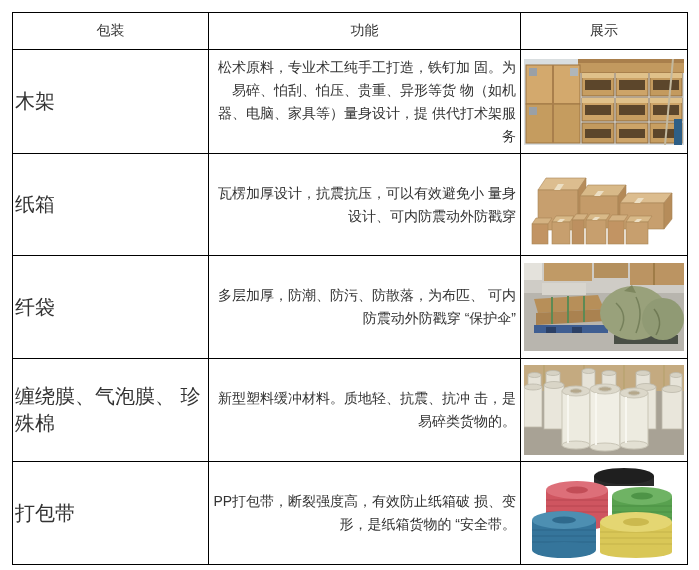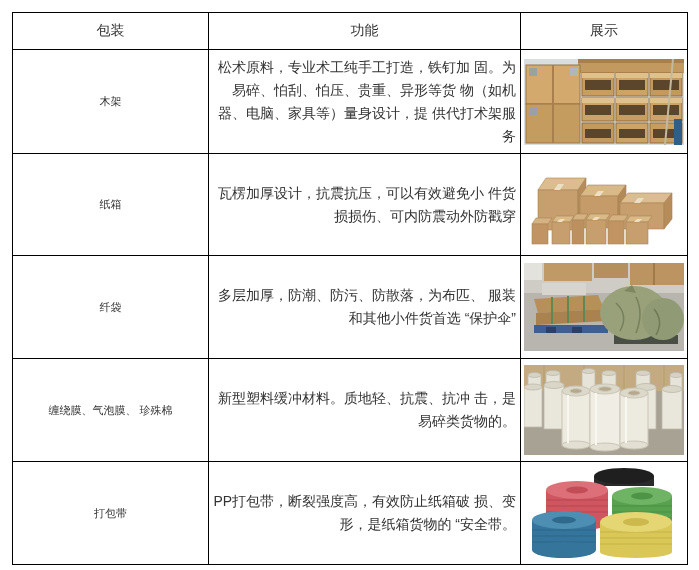--- a/index.html
+++ b/index.html
@@ -16,22 +16,22 @@
     width: 675px;
     border-collapse: collapse;
     table-layout: fixed;
   }
   .pack-table th, .pack-table td { border: 1px solid #000000; }
   .pack-table th {
     font-weight: normal; font-size: 14px; text-align: center;
     height: 31px; padding: 9px;
   }
   td.pack-cell {
-    text-align: center; vertical-align: middle;
-    font-size: 11px; padding: 2px;
+    vertical-align: middle;
+    font-size: 20px; padding: 2px;
   }
   td.func-cell {
     text-align: right; vertical-align: middle;
     font-size: 14px; line-height: 23px;
     padding: 2px 4px 2px 3px;
   }
   td.show-cell { padding: 0; text-align: center; vertical-align: middle; }
   .photo { display: block; margin: 0 auto; }
 </style>
 </head>
@@ -96,21 +96,21 @@
             <rect x="126" y="39" width="32" height="5"></rect>
           </g>
           <line x1="149" y1="0" x2="141" y2="86" stroke="#c3b99f" stroke-width="2"></line>
           <rect x="150" y="60" width="8" height="26" fill="#2e5f86"></rect>
         </svg>
       </td>
     </tr>
 
     <tr style="height:102px">
       <td class="pack-cell">纸箱</td>
-      <td class="func-cell">瓦楞加厚设计，抗震抗压，可以有效避免小 件货损损伤、可内防震动外防戳穿</td>
+      <td class="func-cell">瓦楞加厚设计，抗震抗压，可以有效避免小 量身设计、可内防震动外防戳穿</td>
       <td class="show-cell">
         <svg class="photo" width="160" height="90" viewBox="0 0 160 90">
           <rect width="160" height="90" fill="#ffffff"></rect>
           <g stroke="#a98556" stroke-width="0.6">
             <polygon points="14,30 22,18 62,18 54,30" fill="#dcbd8f"></polygon>
             <rect x="14" y="30" width="40" height="40" fill="#c79f6e"></rect>
             <polygon points="54,30 62,18 62,58 54,70" fill="#b68c5a"></polygon>
             <polygon points="56,36 64,25 102,25 94,36" fill="#d8b988"></polygon>
             <rect x="56" y="36" width="38" height="32" fill="#c49b69"></rect>
             <polygon points="94,36 102,25 102,56 94,68" fill="#b38957"></polygon>
@@ -137,21 +137,21 @@
           </g>
           <polygon points="36,59 41,59 38,62 33,62" fill="#ecdfc4"></polygon>
           <polygon points="71,57 76,57 73,60 68,60" fill="#ecdfc4"></polygon>
           <polygon points="113,59 118,59 115,62 110,62" fill="#ecdfc4"></polygon>
         </svg>
       </td>
     </tr>
 
     <tr style="height:103px">
       <td class="pack-cell">纤袋</td>
-      <td class="func-cell">多层加厚，防潮、防污、防散落，为布匹、 服装和其他小件货首选 “保护伞”</td>
+      <td class="func-cell">多层加厚，防潮、防污、防散落，为布匹、 可内防震动外防戳穿 “保护伞”</td>
       <td class="show-cell">
         <svg class="photo" width="160" height="88" viewBox="0 0 160 88">
           <rect width="160" height="88" fill="#b8b5ae"></rect>
           <rect width="160" height="30" fill="#cfccc6"></rect>
           <rect x="0" y="0" width="18" height="17" fill="#e4e2dc"></rect>
           <rect x="20" y="0" width="48" height="18" fill="#c09a66"></rect>
           <rect x="70" y="0" width="34" height="15" fill="#b4905e"></rect>
           <rect x="106" y="0" width="54" height="22" fill="#bb9462"></rect>
           <line x1="130" y1="0" x2="130" y2="22" stroke="#96743f" stroke-width="1.5"></line>
           <rect x="18" y="20" width="44" height="12" fill="#d8d5ce"></rect>

